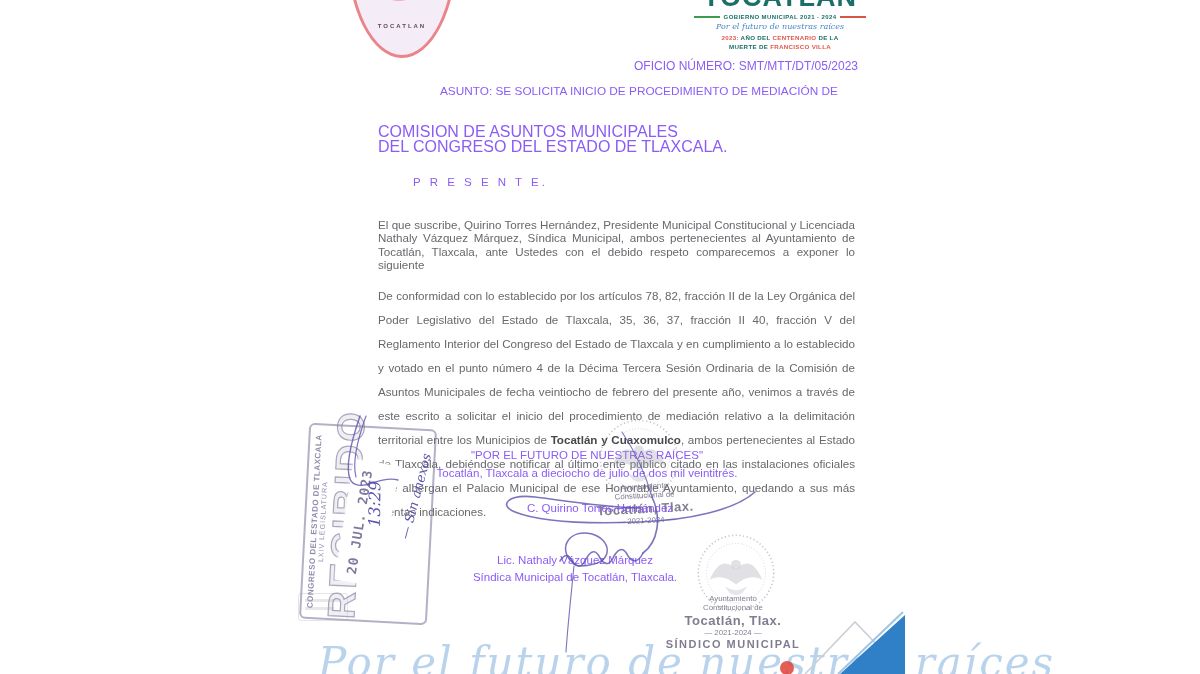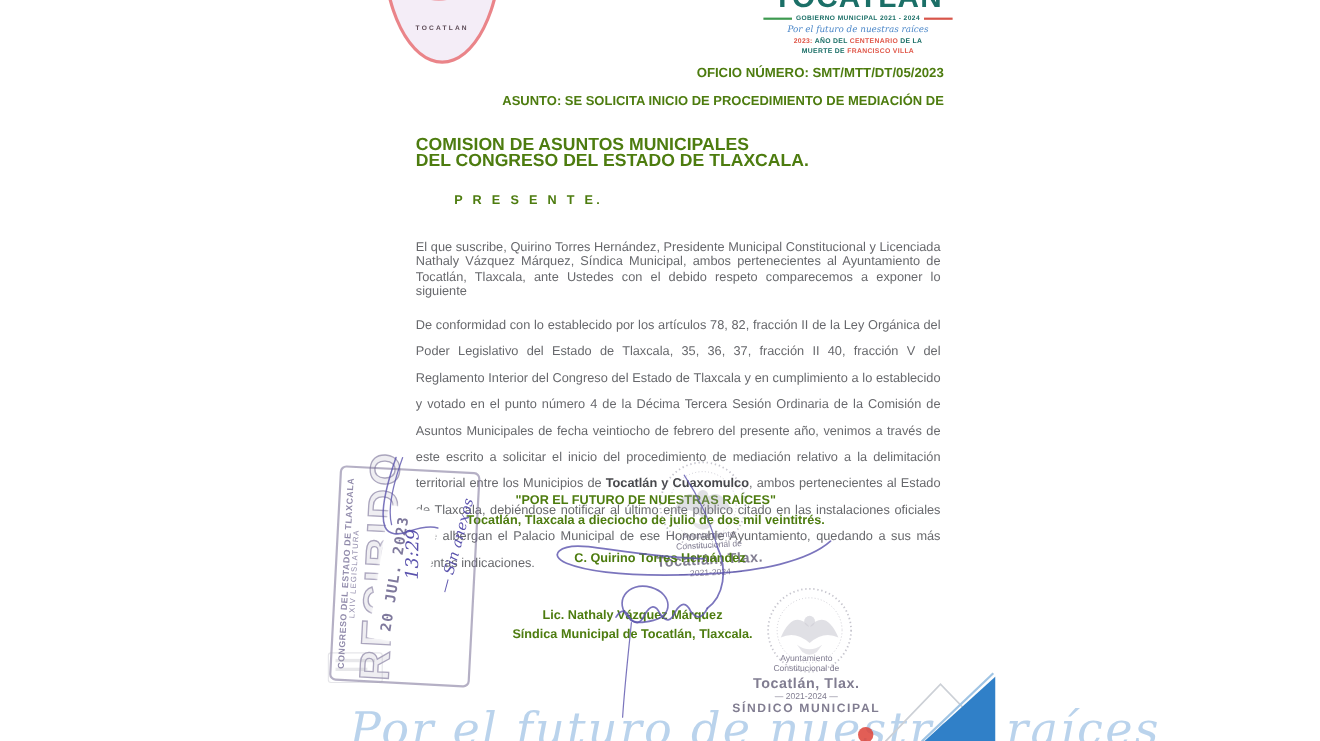--- a/index.html
+++ b/index.html
@@ -1,19 +1,19 @@
 <!DOCTYPE html>
 <html><head>
 <meta charset="utf-8">
 <style>
   html,body{margin:0;padding:0;background:#fff;}
   .stage{position:relative;width:1080px;height:674px;background:#ffffff;overflow:hidden;
          font-family:"Liberation Sans",sans-serif;color:#67686c;}
   .abs{position:absolute;}
-  .bold{font-weight:700;color:#4d7c0f;}
+  .bold{font-weight:400;color:#8b5cf6;}
 
   
   .shield{left:347px;top:-62px;width:104px;height:114px;border:3px solid #ea8489;
           background:#f4edf7;border-radius:12px 12px 50% 50%/12px 12px 90% 90%;}
   .shield-label{position:absolute;left:0;right:0;bottom:26px;text-align:center;
           font-size:6px;letter-spacing:2px;color:#5b4a55;font-weight:700;}
 
   
   .brand{left:694px;top:-16px;width:172px;text-align:center;}
   .brand-title{font-size:27px;font-weight:800;letter-spacing:1px;color:#1b6f67;line-height:1;}
@@ -21,21 +21,21 @@
   .bar{height:2px;width:30px;display:inline-block;}
   .bar-green{background:#3e9a50;}
   .bar-red{background:#d8554a;}
   .brand-gov{font-size:6px;font-weight:700;color:#1b6f67;letter-spacing:.4px;white-space:nowrap;}
   .brand-script{font-size:8px;color:#4a86c8;font-style:italic;font-family:"DejaVu Serif",serif;margin-top:2px;}
   .brand-year{font-size:6.2px;font-weight:700;letter-spacing:.3px;margin-top:2px;line-height:1.5;}
   .t-teal{color:#1b6f67;} .t-red{color:#e0584a;}
 
   
   .oficio{left:443px;top:59px;width:415px;text-align:right;font-size:12px;}
-  .asunto{left:440px;top:84px;width:418px;text-align:right;font-size:11.8px;line-height:14px;}
+  .asunto{left:440px;top:84px;width:418px;text-align:left;font-size:11.8px;line-height:14px;}
   .recipient{left:378px;top:124px;font-size:16px;line-height:15px;}
   .presente{left:378px;top:176px;font-size:11.5px;letter-spacing:3px;margin-left:35px;}
   .para{left:378px;width:477px;text-align:justify;font-size:11.6px;margin-top:21px;}
   .para1{top:197px;line-height:13.4px;}
   .para2{top:263px;line-height:24px;}
   .para2 b{color:#47484c;}
   .centerblk{text-align:center;font-size:11.5px;}
   .sloganblk{left:387px;top:446px;width:400px;line-height:18px;}
   .sig1{left:400px;top:500px;width:400px;line-height:17px;}
   .sig2{left:375px;top:552px;width:400px;line-height:17px;}

